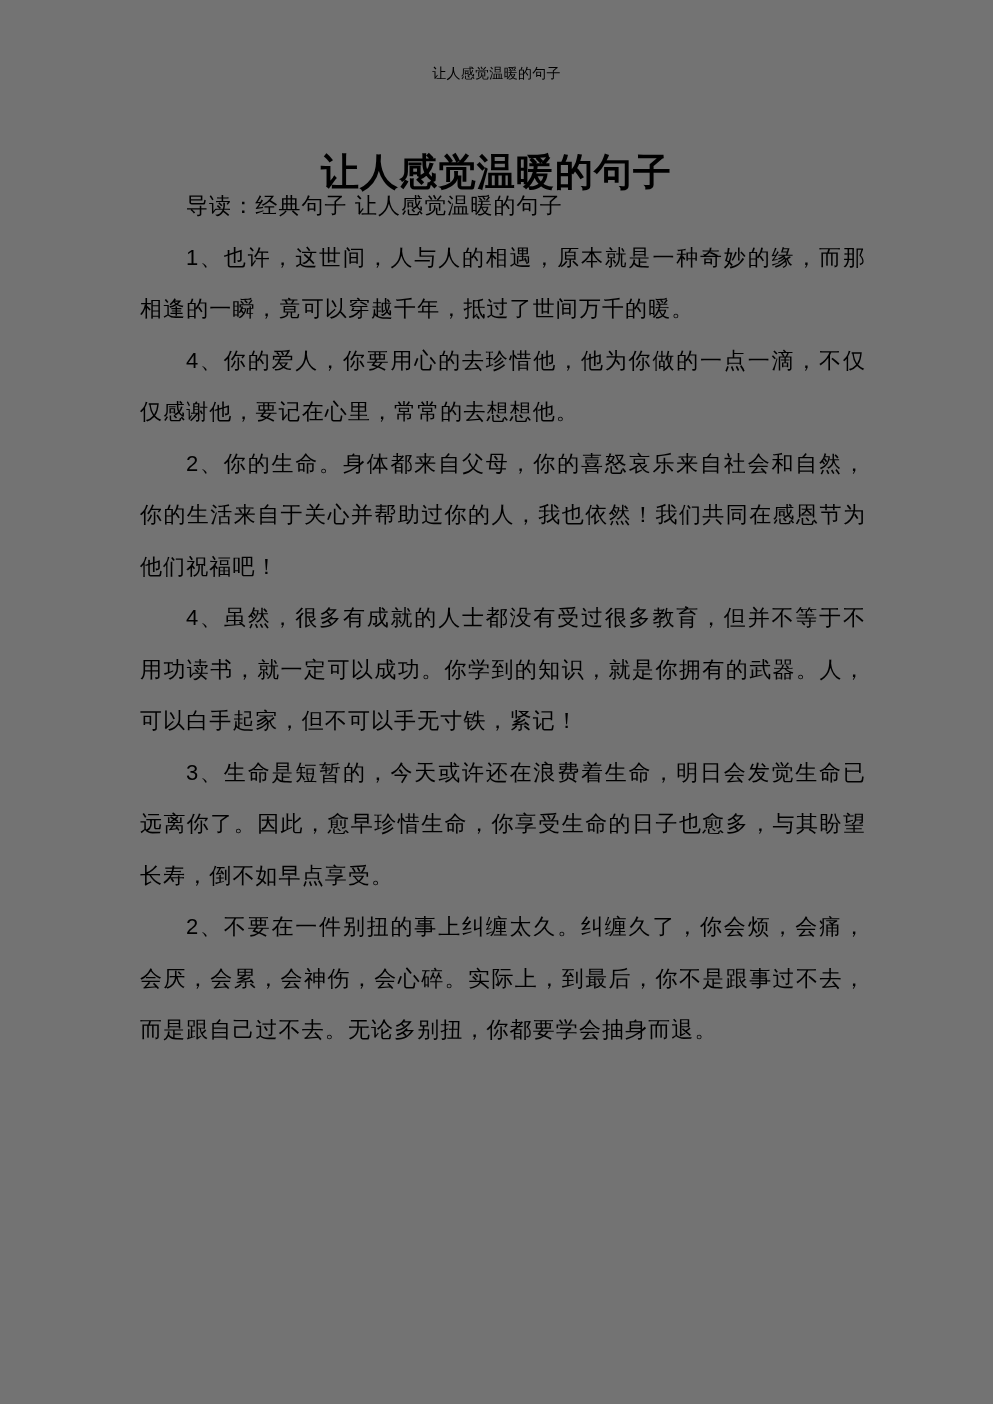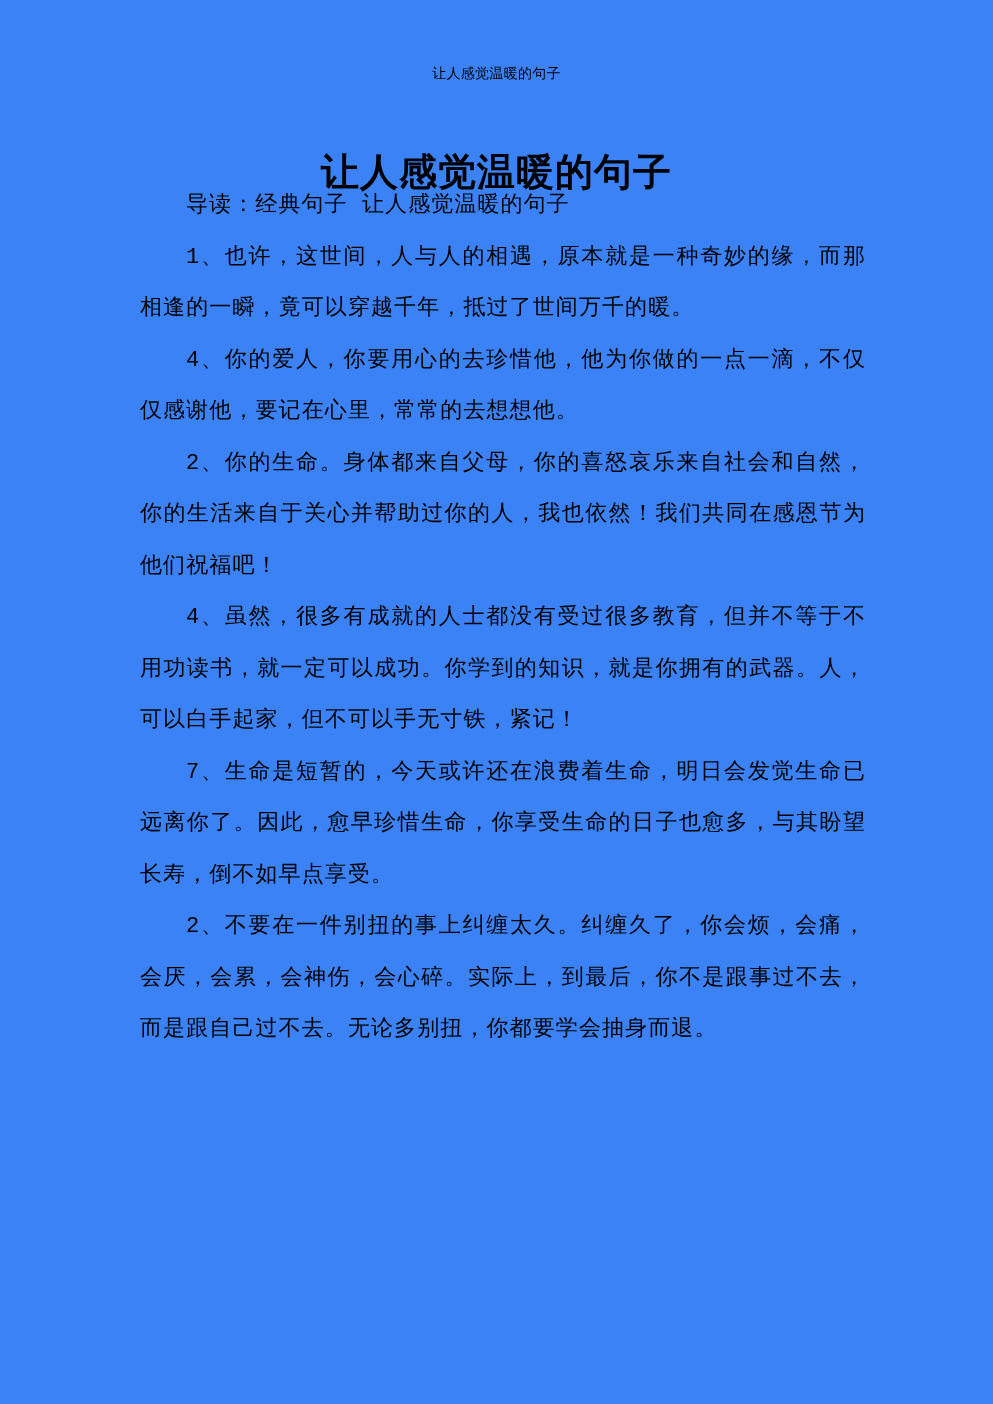--- a/index.html
+++ b/index.html
@@ -13,21 +13,21 @@
     font-family: "Liberation Serif", "DejaVu Serif", serif;
     color: #000000;
     -webkit-font-smoothing: none;
   }
 
   .page {
     position: relative;
     width: 993px;
     height: 1404px;
     margin: 0 auto;
-    background: #3b82f6;
+    background: #737373;
     overflow: hidden;
     box-sizing: border-box;
   }
 
   
   .doc-header {
     position: absolute;
     top: 64px;
     left: 0;
     width: 993px;
@@ -60,21 +60,21 @@
   .doc-body {
     position: absolute;
     top: 180px;
     left: 140px;
     width: 726px;
   }
 
   .para {
     margin: 0;
     padding: 0;
-    font-family: Liberation Mono, monospace;
+    font-family: Liberation Sans, sans-serif;
     font-size: 22px;
     line-height: 51.5px;
     letter-spacing: 1.1px;
     text-align: justify;
     text-justify: inter-character;
     text-indent: 46px;
     color: #000000;
     word-break: break-all;
   }
 
@@ -100,20 +100,20 @@
     <p class="para lead">导读：经典句子 让人感觉温暖的句子</p>
 
     <p class="para">1、也许，这世间，人与人的相遇，原本就是一种奇妙的缘，而那相逢的一瞬，竟可以穿越千年，抵过了世间万千的暖。</p>
 
     <p class="para">4、你的爱人，你要用心的去珍惜他，他为你做的一点一滴，不仅仅感谢他，要记在心里，常常的去想想他。</p>
 
     <p class="para">2、你的生命。身体都来自父母，你的喜怒哀乐来自社会和自然，你的生活来自于关心并帮助过你的人，我也依然！我们共同在感恩节为他们祝福吧！</p>
 
     <p class="para">4、虽然，很多有成就的人士都没有受过很多教育，但并不等于不用功读书，就一定可以成功。你学到的知识，就是你拥有的武器。人，可以白手起家，但不可以手无寸铁，紧记！</p>
 
-    <p class="para">7、生命是短暂的，今天或许还在浪费着生命，明日会发觉生命已远离你了。因此，愈早珍惜生命，你享受生命的日子也愈多，与其盼望长寿，倒不如早点享受。</p>
+    <p class="para">3、生命是短暂的，今天或许还在浪费着生命，明日会发觉生命已远离你了。因此，愈早珍惜生命，你享受生命的日子也愈多，与其盼望长寿，倒不如早点享受。</p>
 
 
     <p class="para">2、不要在一件别扭的事上纠缠太久。纠缠久了，你会烦，会痛，会厌，会累，会神伤，会心碎。实际上，到最后，你不是跟事过不去，而是跟自己过不去。无论多别扭，你都要学会抽身而退。</p>
 
   </div>
 
 </div>
 
 </body></html>

